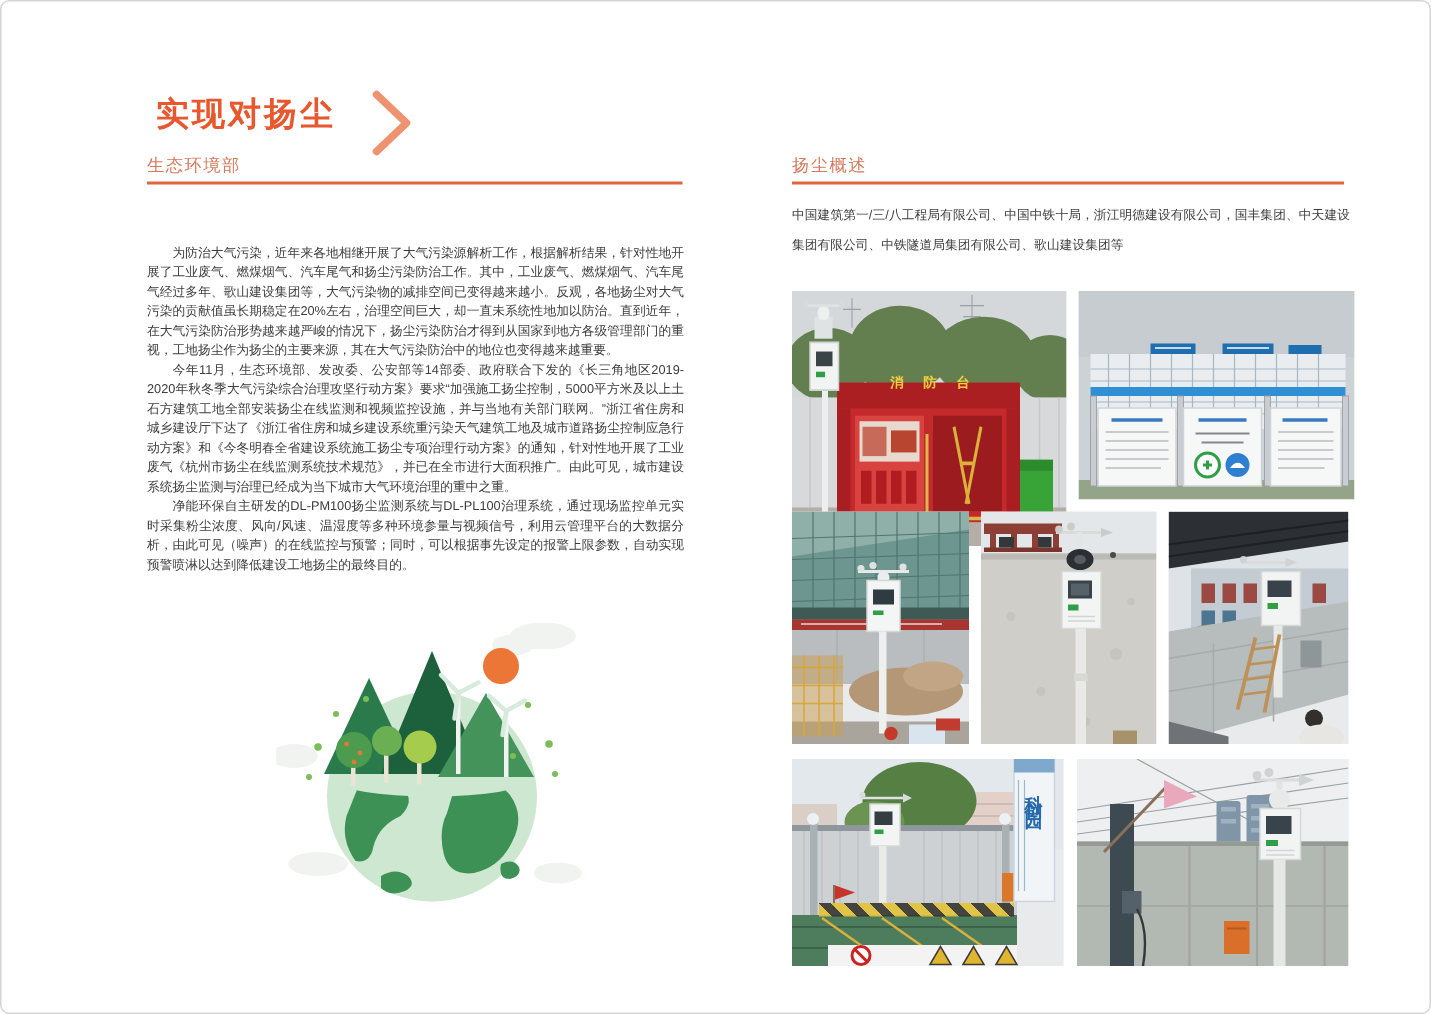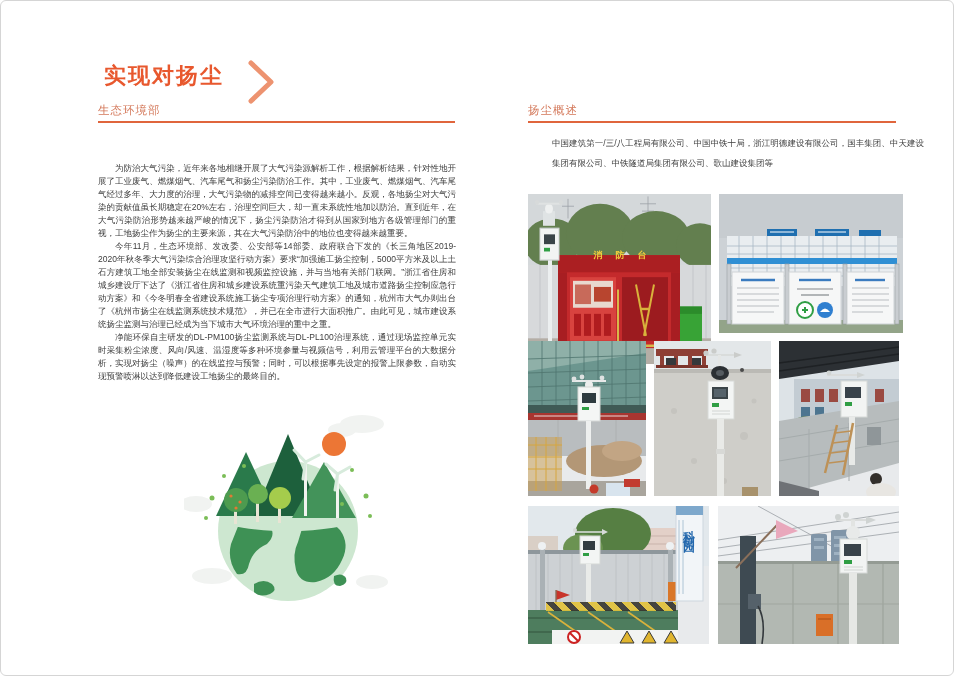--- a/index.html
+++ b/index.html
@@ -10,21 +10,21 @@
   }
   .abs{position:absolute;}
   .page-title{
     left:103px;top:60px;font-size:22px;font-weight:600;color:#e8582e;letter-spacing:2px;
   }
   .chevron{left:246px;top:58px;width:30px;height:46px;}
   .sec-head{font-size:11.5px;color:#d4795b;letter-spacing:1px;}
   .rule{height:2px;background:#e0653c;}
   .body-text{color:#3d3d3d;font-size:8.5px;line-height:13px;text-align:justify;}
   .body-text p{margin:0;text-indent:2em;}
-  .clients{color:#3d3d3d;font-size:8.5px;line-height:20px;text-align:justify;margin-left:24px;}
+  .clients{color:#3d3d3d;font-size:8.5px;line-height:20px;text-align:justify;}
   .photo{overflow:hidden;background:#e8eaec;}
   .photo svg{display:block;width:100%;height:100%;}
   .ph-overlay{position:absolute;pointer-events:none;}
   .fire-label{
     left:42px;top:55px;width:100px;text-align:center;
     color:#f3cf3d;font-size:9px;font-weight:bold;letter-spacing:13px;text-indent:13px;
   }
   .kcy-label{
     left:152px;top:14px;writing-mode:vertical-rl;
     color:#2468ad;font-size:12px;font-weight:bold;letter-spacing:6px;
@@ -44,23 +44,23 @@
   <div class="abs chevron">
     <svg viewBox="0 0 30 46">
       <path d="M4 4 L24 23 L4 42" fill="none" stroke="#ed9370" stroke-width="5" stroke-linecap="round" stroke-linejoin="round"></path>
     </svg>
   </div>
 
   <div class="abs sec-head" style="left:97px;top:102px;">生态环境部</div>
   <div class="abs rule" style="left:97px;top:120px;width:357px;"></div>
 
   <div class="abs body-text" style="left:97px;top:161px;width:358px;">
-    <p>为防治大气污染，近年来各地相继开展了大气污染源解析工作，根据解析结果，针对性地开展了工业废气、燃煤烟气、汽车尾气和扬尘污染防治工作。其中，工业废气、燃煤烟气、汽车尾气经过多年、大力度的治理，大气污染物的减排空间已变得越来越小。反观，各地扬尘对大气污染的贡献值虽长期稳定在20%左右，治理空间巨大，却一直未系统性地加以防治。直到近年，在大气污染防治形势越来越严峻的情况下，扬尘污染防治才得到从国家到地方各级管理部门的重视，工地扬尘作为扬尘的主要来源，其在大气污染防治中的地位也变得越来越重要。</p>
-    <p>今年11月，生态环境部、发改委、公安部等14部委、政府联合下发的《长三角地区2019-2020年秋冬季大气污染综合治理攻坚行动方案》要求“加强施工扬尘控制，5000平方米及以上土石方建筑工地全部安装扬尘在线监测和视频监控设施，并与当地有关部门联网。”浙江省住房和城乡建设厅下达了《浙江省住房和城乡建设系统重污染天气建筑工地及城市道路扬尘控制应急行动方案》和《今冬明春全省建设系统施工扬尘专项治理行动方案》的通知，杭州市大气办则出台了《杭州市扬尘在线监测系统技术规范》，并已在全市进行大面积推广。由此可见，城市建设系统扬尘监测与治理已经成为当下城市大气环境治理的重中之重。</p>
-    <p>净能环保自主研发的DL-PM100扬尘监测系统与DL-PL100治理系统，通过现场监控单元实时采集粉尘浓度、风向/风速、温湿度等多种环境参量与视频信号，利用云管理平台的大数据分析，实现对扬尘（噪声）的在线监控与预警；同时，可以根据事先设定的报警上限参数，自动实现预警喷淋以达到降低建设工地扬尘的最终目的。</p>
+    <p>为防治大气污染，近年来各地相继开展了大气污染源解析工作，根据解析结果，针对性地开展了工业废气、燃煤烟气、汽车尾气和扬尘污染防治工作。其中，工业废气、燃煤烟气、汽车尾气经过多年、歌山建设集团等，大气污染物的减排空间已变得越来越小。反观，各地扬尘对大气污染的贡献值虽长期稳定在20%左右，治理空间巨大，却一直未系统性地加以防治。直到近年，在大气污染防治形势越来越严峻的情况下，扬尘污染防治才得到从国家到地方各级管理部门的重视，工地扬尘作为扬尘的主要来源，其在大气污染防治中的地位也变得越来越重要。</p>
+    <p>今年11月，生态环境部、发改委、公安部等14部委、政府联合下发的《长三角地区2019-2020年秋冬季大气污染综合治理攻坚行动方案》要求“加强施工扬尘控制，5000平方米及以上土石方建筑工地全部安装扬尘在线监测和视频监控设施，并与当地有关部门联网。”浙江省住房和城乡建设厅下达了《浙江省住房和城乡建设系统重污染天气建筑工地及城市道路扬尘控制应急行动方案》和《今冬明春全省建设系统施工扬尘专项治理行动方案》的通知，针对性地开展了工业废气《杭州市扬尘在线监测系统技术规范》，并已在全市进行大面积推广。由此可见，城市建设系统扬尘监测与治理已经成为当下城市大气环境治理的重中之重。</p>
+    <p>净能环保自主研发的DL-PM100扬尘监测系统与DL-PL100治理系统，通过现场监控单元实时采集粉尘浓度、风向/风速、温湿度等多种环境参量与视频信号，利用云管理平台的大数据分析，由此可见（噪声）的在线监控与预警；同时，可以根据事先设定的报警上限参数，自动实现预警喷淋以达到降低建设工地扬尘的最终目的。</p>
   </div>
 
   <div class="abs" style="left:183px;top:403px;width:212px;height:202px;">
     <svg viewBox="0 0 212 202">
       <g fill="#f1f3f1">
         <ellipse cx="178" cy="20" rx="22" ry="9"></ellipse>
         <ellipse cx="158" cy="26" rx="14" ry="7"></ellipse>
         <ellipse cx="12" cy="100" rx="16" ry="8"></ellipse>
         <ellipse cx="28" cy="172" rx="20" ry="8"></ellipse>
         <ellipse cx="188" cy="178" rx="16" ry="7"></ellipse>

